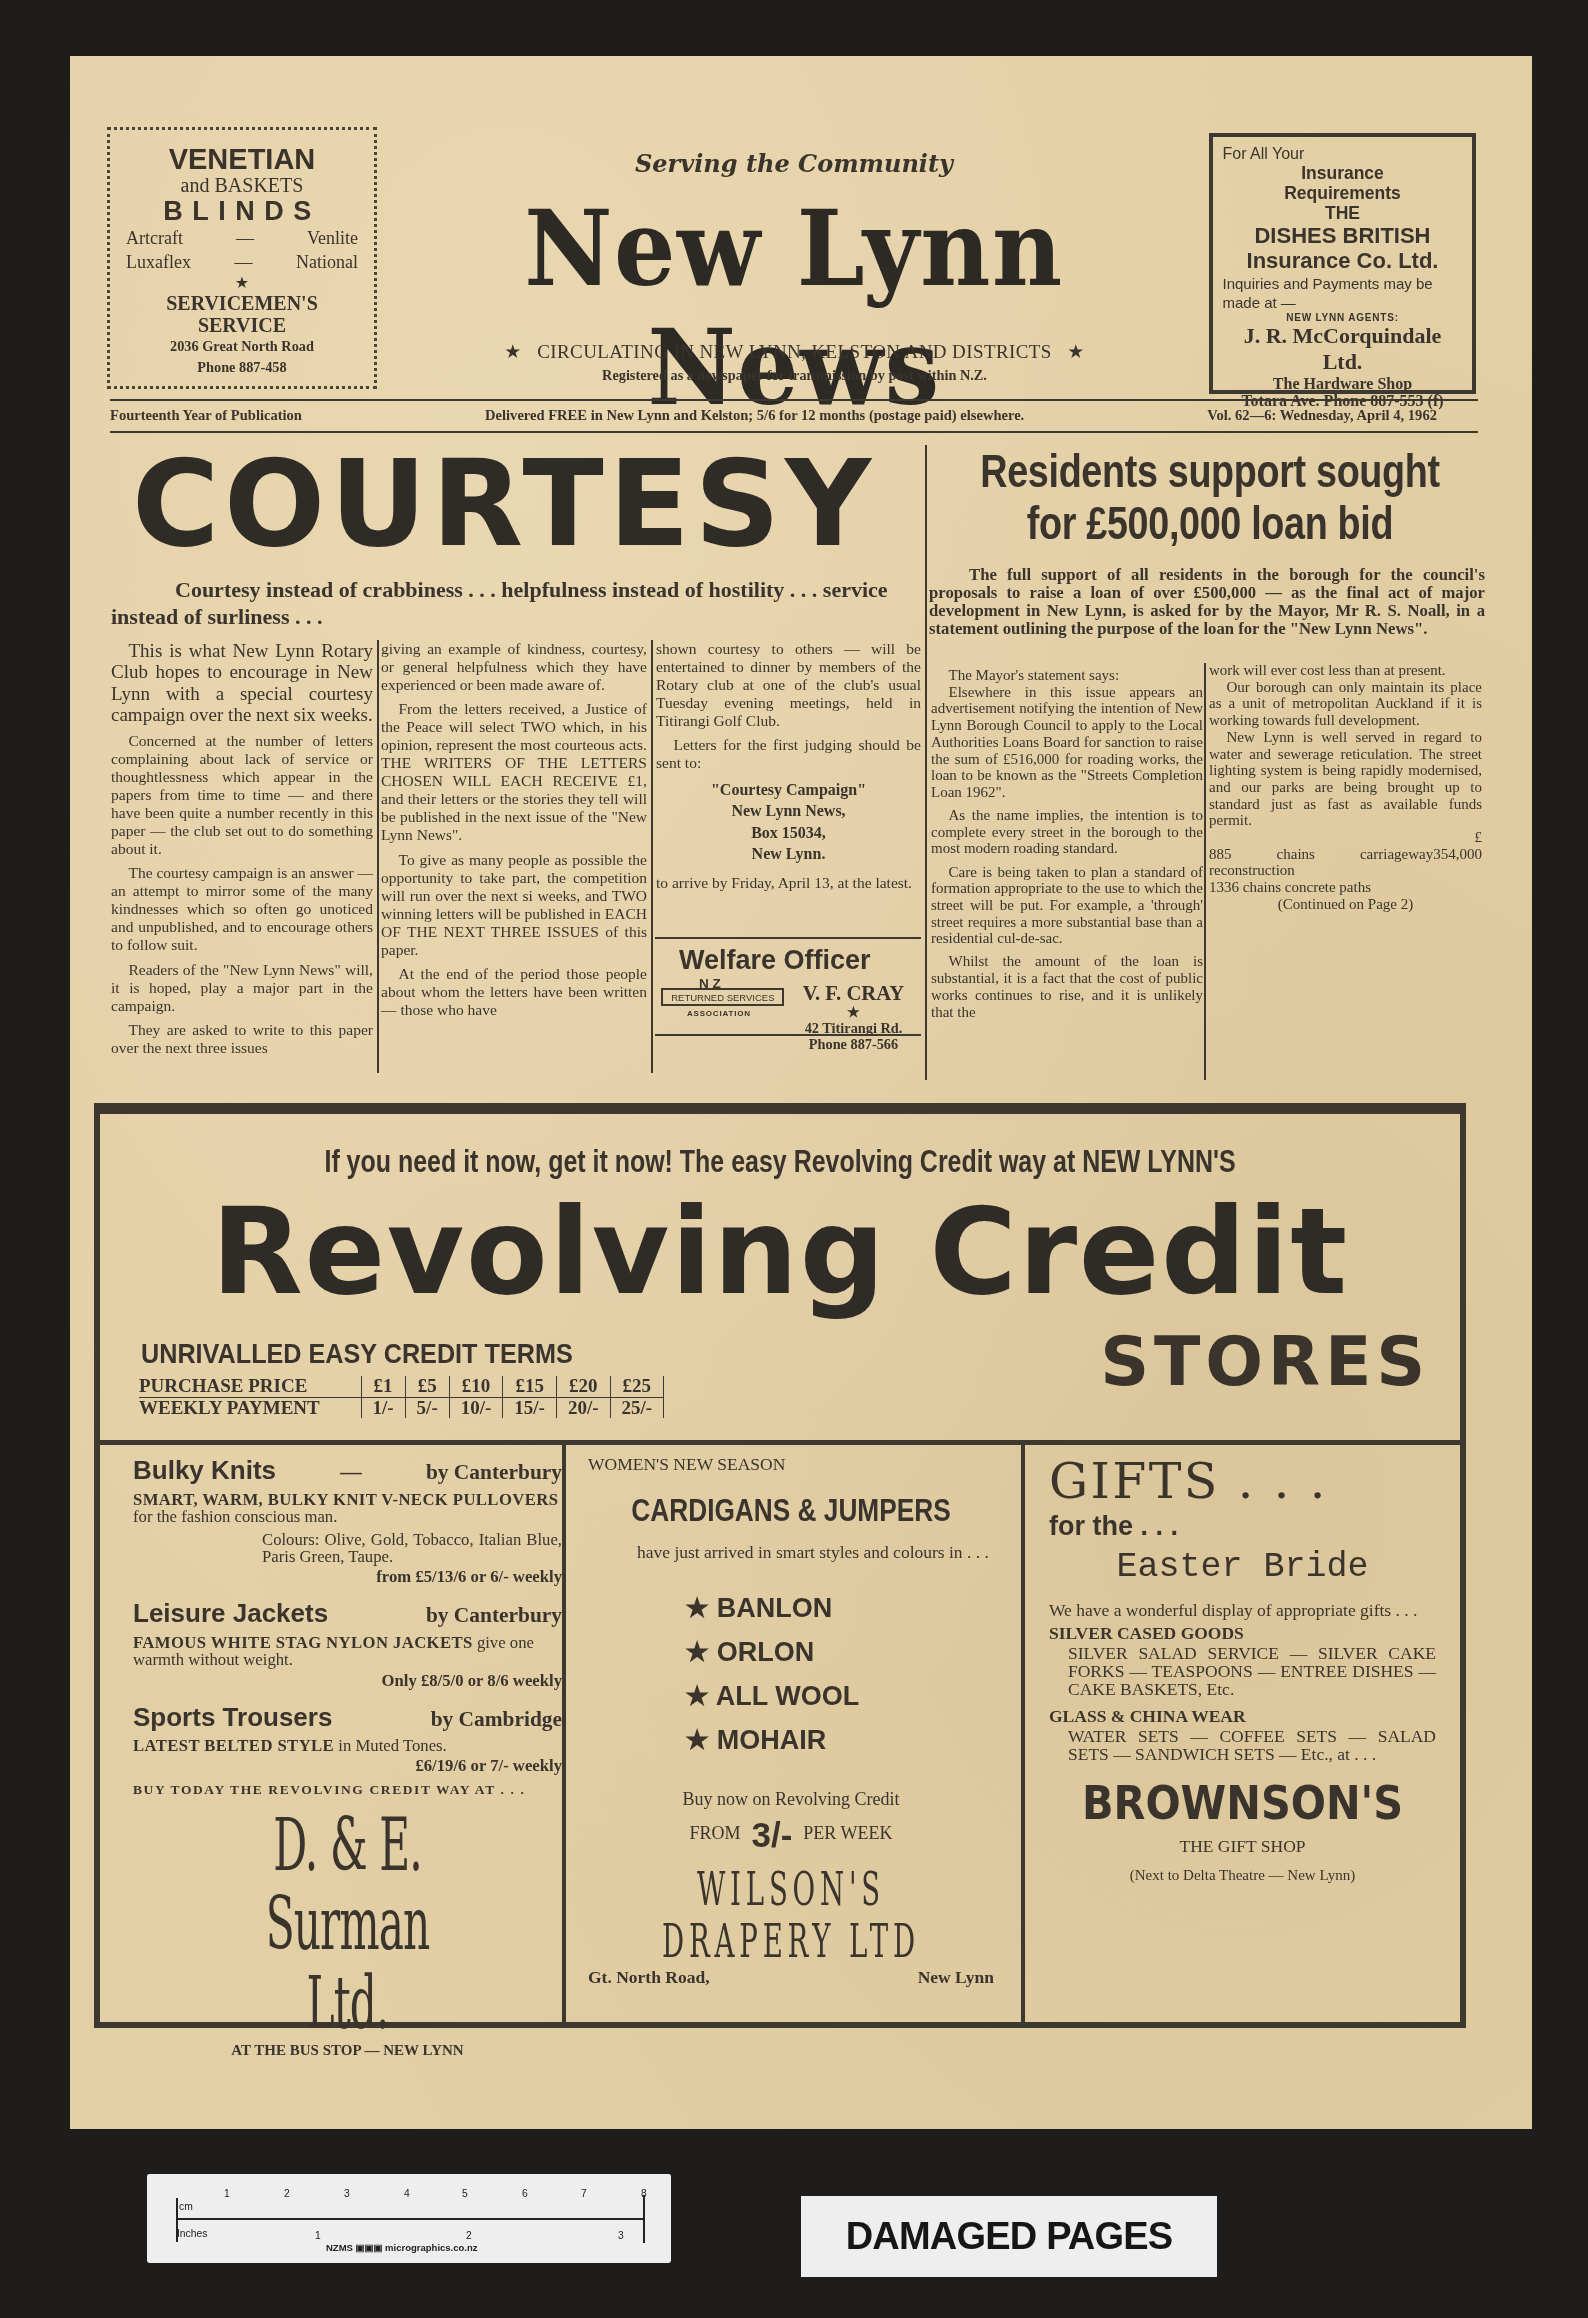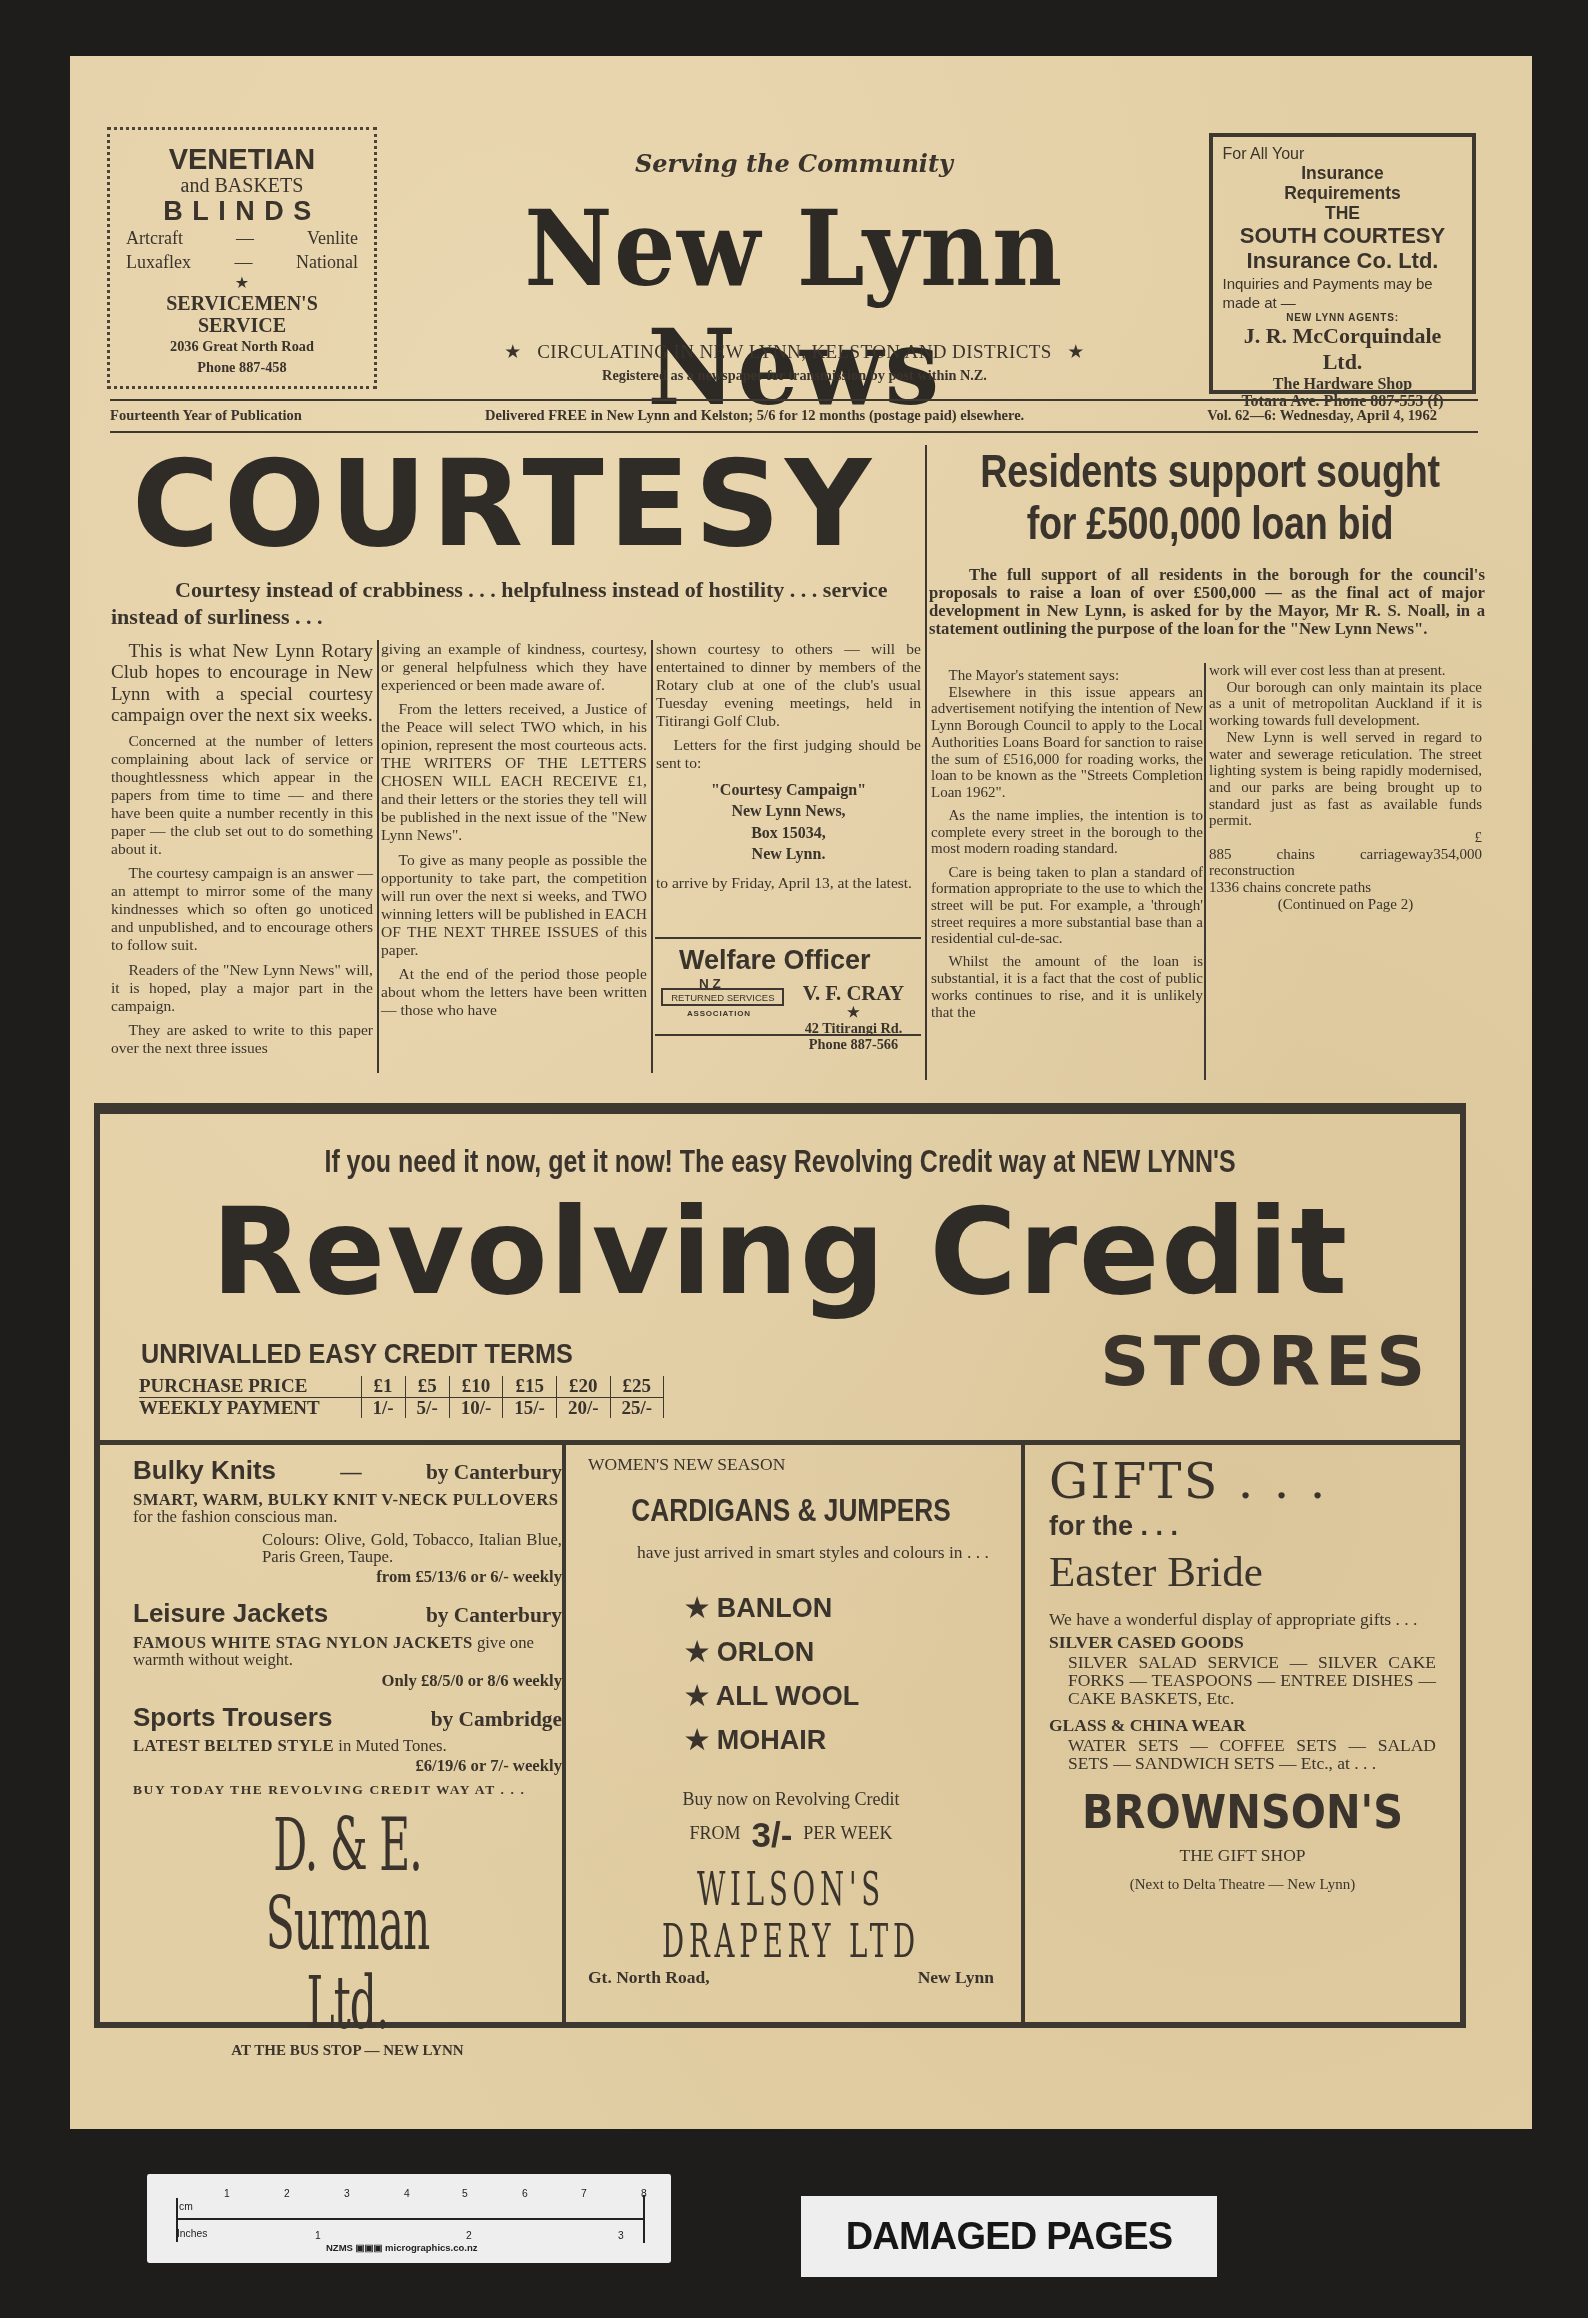--- a/index.html
+++ b/index.html
@@ -96,21 +96,21 @@
   .s2 .fabric-list { margin-top: 24px; }
   .s2 .buy { text-align: center; font-size: 18px; margin-top: 27px; }
   .s2 .from { text-align: center; font-size: 18px; margin-top: 4.8px; }
   .s2 .from .num { font-family: "Liberation Sans", sans-serif; font-weight: bold; font-size: 35px; vertical-align: middle; margin: 0 11px; }
   .s2 .wilson { font-family: "DejaVu Serif", serif; font-size: 46px; text-align: center; transform: scaleX(0.6); letter-spacing: 8px; line-height: 52px; margin-top: 8px; }
   .s2 .gt { display: flex; justify-content: space-between; padding: 0 22px; font-weight: bold; font-size: 17.5px; }
 
   .s3 { padding: 9.5px 22px 0 24px; }
   .s3 .gifts { font-family: "DejaVu Serif", serif; font-size: 49px; line-height: 56px; letter-spacing: 2.4px; }
   .s3 .forthe { font-family: "Liberation Sans", sans-serif; font-weight: bold; font-size: 27px; margin-top: 1.6px; }
-  .s3 .bride { font-family: Liberation Serif, serif; font-size: 43px; margin-top: 4.8px; }
+  .s3 .bride { font-family: Liberation Mono, monospace; font-size: 35px; text-align: center; margin-top: 4.8px; }
   .s3 .p { font-size: 17.5px; line-height: 19px; margin-top: 14.3px; }
   .s3 .cat { font-weight: bold; font-size: 17.5px; margin-top: 3.2px; }
   .s3 .items { padding-left: 19px; font-size: 17.5px; line-height: 18px; text-align: justify; }
   .s3 .brownson { font-family: "DejaVu Sans", sans-serif; font-weight: bold; font-size: 46px; text-align: center; margin-top: 12.7px; transform: scaleX(0.9); }
   .s3 .gs { text-align: center; font-size: 17.5px; margin-top: 6.4px; }
   .s3 .nt { text-align: center; font-size: 15px; margin-top: 9.5px; }
 
   
   .ruler { left: 147px; top: 2174px; width: 524px; height: 89px; background: #eeeeee; border-radius: 2.4px; }
   .ruler .line { position: absolute; left: 29px; top: 44px; width: 469px; height: 2.4px; background: #222; }
@@ -152,21 +152,21 @@
   <span>CIRCULATING IN NEW LYNN, KELSTON AND DISTRICTS</span>&nbsp;&nbsp;
   <span>★</span>
 </div>
 <div class="abs reg">Registered as a newspaper for transmission by post within N.Z.</div>
 
 <div class="abs ad-insurance">
   <div class="l1">For All Your</div>
   <div class="b">Insurance</div>
   <div class="b">Requirements</div>
   <div class="b">THE</div>
-  <div class="sb">SOUTH COURTESY</div>
+  <div class="sb">DISHES BRITISH</div>
   <div class="sb">Insurance Co. Ltd.</div>
   <div class="inq">Inquiries and Payments may be made at —</div>
   <div class="agents">NEW LYNN AGENTS:</div>
   <div class="jr">J. R. McCorquindale Ltd.</div>
   <div class="hw">The Hardware Shop</div>
   <div class="hw">Totara Ave. Phone 887-553  (f)</div>
 </div>
 
 <div class="abs rule" style="left:110px; top:399px; width:1368px;"></div>
 <div class="abs infobar">

